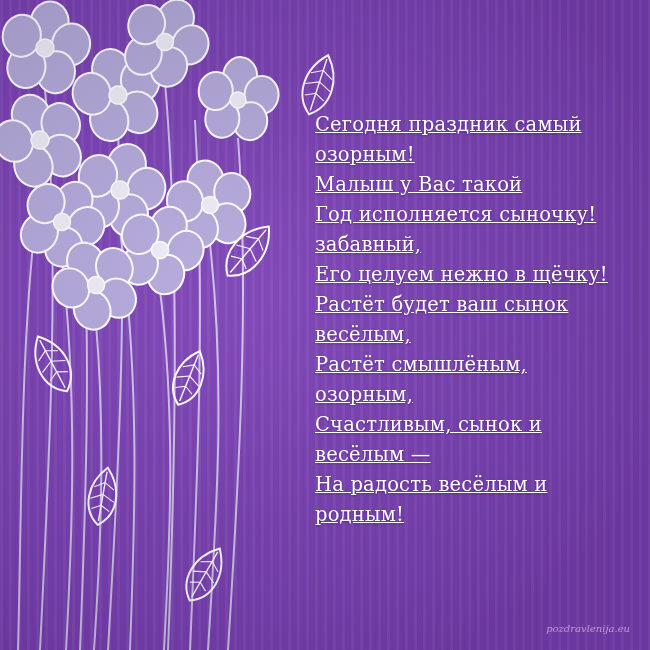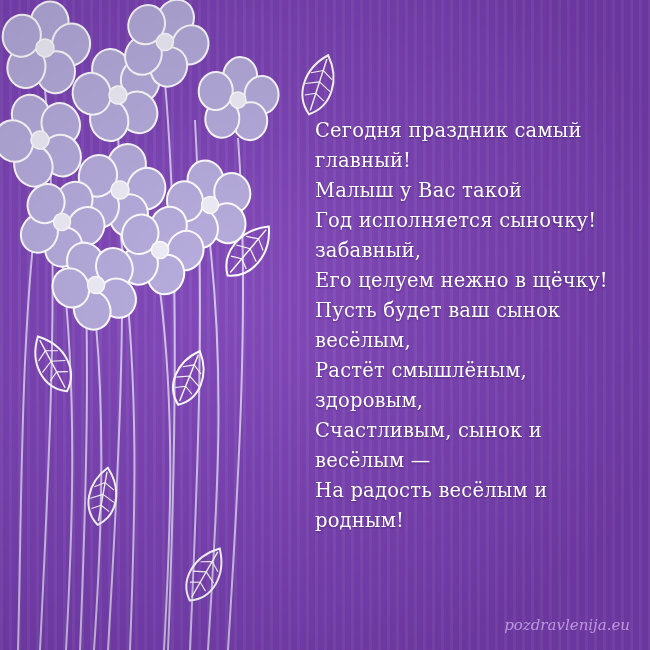--- a/index.html
+++ b/index.html
@@ -37,42 +37,43 @@
     position: absolute;
     left: 0;
     top: 0;
     width: 650px;
     height: 650px;
     overflow: visible;
   }
   #poem {
     position: absolute;
     left: 315px;
-    top: 116px;
+    top: 110px;
     width: 310px;
     color: #ffffff;
     font-family: "DejaVu Serif", serif;
     font-size: 19.5px;
     line-height: 30px;
     letter-spacing: 0.2px;
     text-shadow: 0 1px 2px rgba(40,10,70,0.45);
     z-index: 5;
+    text-decoration: underline;
   }
   #poem .ln {
     display: block;
     white-space: pre;
   }
   #watermark {
     position: absolute;
     right: 20px;
     bottom: 16px;
     color: #c9a7e8;
     font-family: "DejaVu Serif", serif;
     font-style: italic;
-    font-size: 15px;
+    font-size: 10px;
     opacity: 0.85;
     z-index: 6;
     margin-left: 48px;
   }
 </style>
 </head>
 <body>
 
 <div id="card">
 
@@ -226,29 +227,29 @@
           <path d="M17 0 C 36 20, 36 47, 17 60 C -2 47, -2 20, 17 0 Z"></path>
           <path d="M17 4 L 17 56" stroke-width="1.4"></path>
           <path d="M17 15 L 27 21 M17 15 L 7 21 M17 27 L 29 33 M17 27 L 5 33 M17 39 L 26 44 M17 39 L 8 44" stroke-width="1.1"></path>
         </g>
       </g>
     </svg>
   </div>
 
   <div id="poem">
     <span class="ln">Сегодня праздник самый</span>
-    <span class="ln">главный!</span>
+    <span class="ln">озорным!</span>
     <span class="ln">Малыш у Вас такой</span>
     <span class="ln">Год исполняется сыночку!</span>
     <span class="ln">забавный,</span>
     <span class="ln">Его целуем нежно в щёчку!</span>
-    <span class="ln">Пусть будет ваш сынок</span>
+    <span class="ln">Растёт будет ваш сынок</span>
     <span class="ln">весёлым,</span>
     <span class="ln">Растёт смышлёным,</span>
-    <span class="ln">здоровым,</span>
+    <span class="ln">озорным,</span>
     <span class="ln">Счастливым, сынок и</span>
     <span class="ln">весёлым —</span>
     <span class="ln">На радость весёлым и</span>
     <span class="ln">родным!</span>
   </div>
 
   <div id="watermark">pozdravlenija.eu</div>
 
 </div>
 

